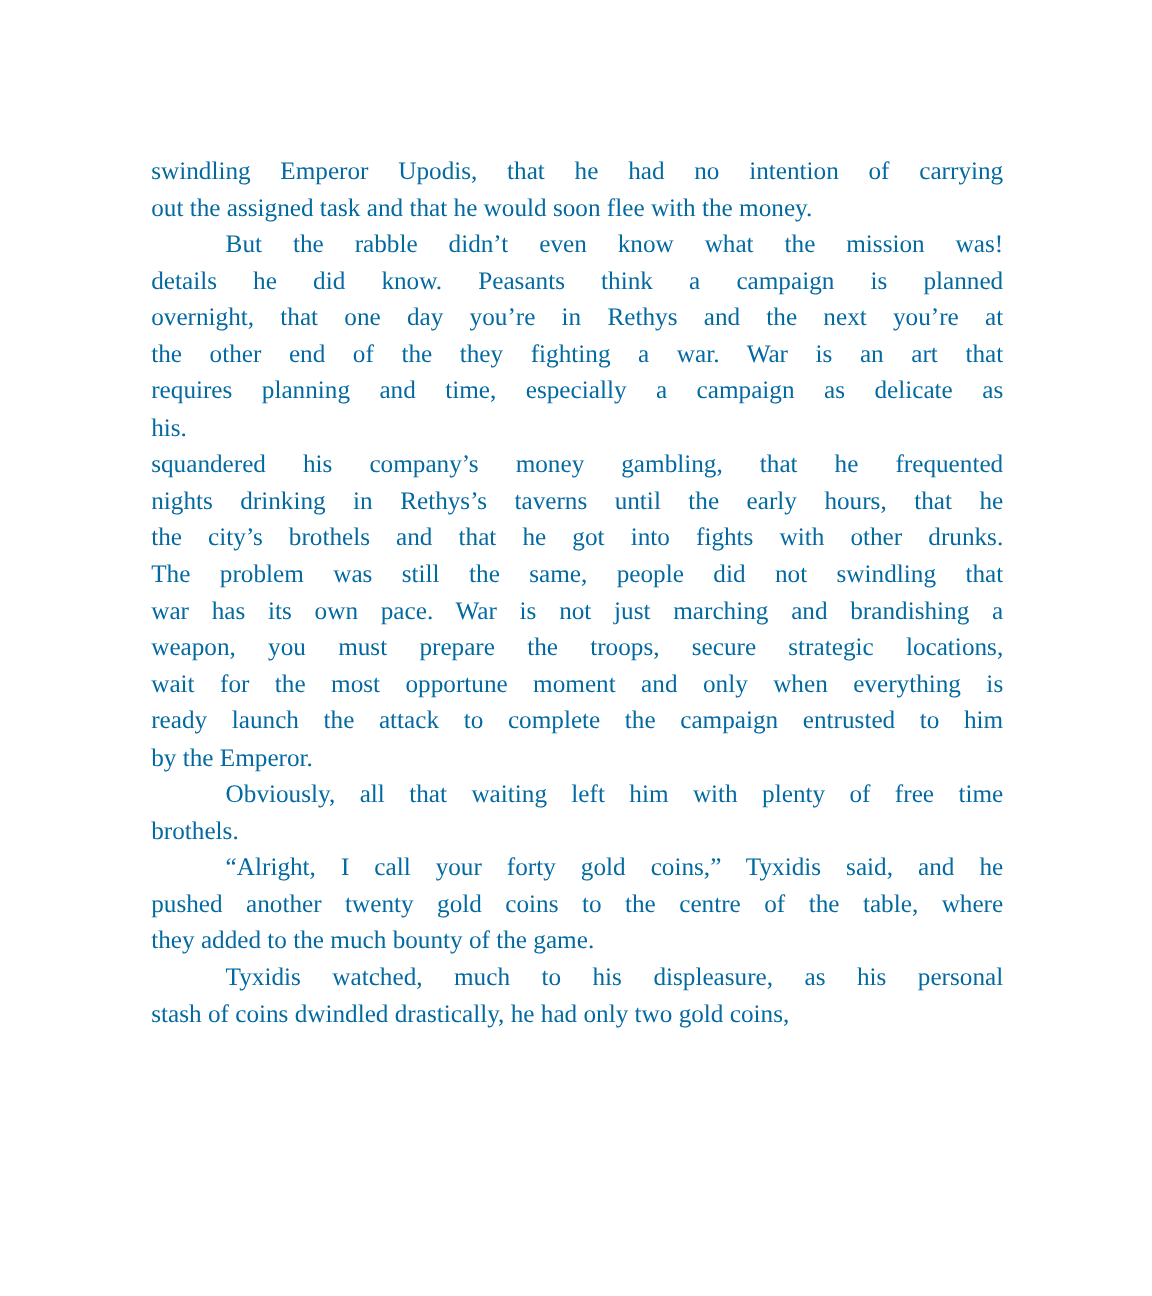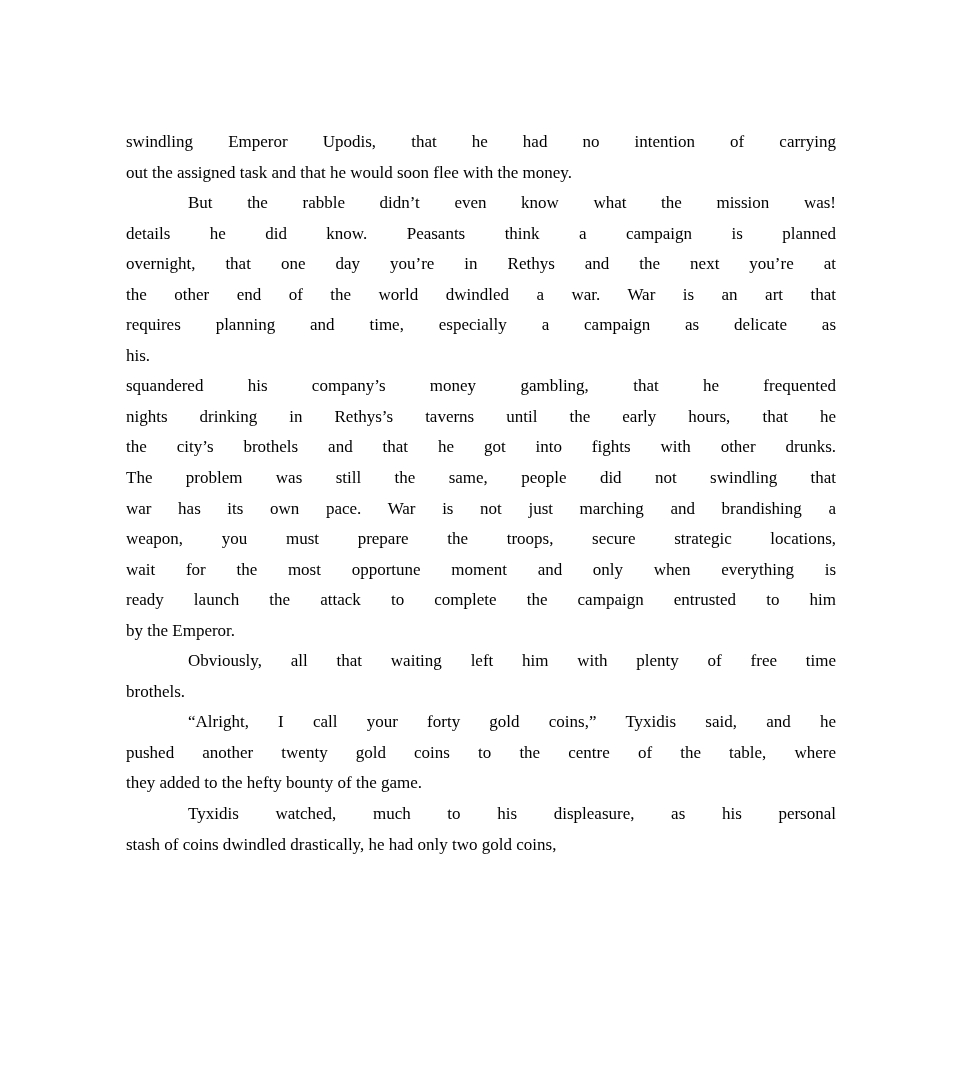--- a/index.html
+++ b/index.html
@@ -17,23 +17,23 @@
     height: 1080px;
     background: #ffffff;
     overflow: hidden;
   }
   .text-block {
     position: absolute;
     left: 126px;
     top: 127px;
     width: 710px;
     font-family: "Liberation Serif", serif;
-    font-size: 17px;
+    font-size: 21px;
     line-height: 30.55px;
-    color: #000000;
+    color: #0369a1;
   }
   .para {
     margin: 0;
     padding: 0;
   }
   .line {
     text-align: justify;
     text-align-last: justify;
   }
   .line.last {
@@ -50,21 +50,21 @@
 <div class="page">
   <div class="text-block">
       <div class="para">
         <div class="line">swindling Emperor Upodis, that he had no intention of carrying</div>
         <div class="line last">out the assigned task and that he would soon flee with the money.</div>
       </div>
       <div class="para">
         <div class="line indented">But the rabble didn’t even know what the mission was!</div>
         <div class="line">details he did know. Peasants think a campaign is planned</div>
         <div class="line">overnight, that one day you’re in Rethys and the next you’re at</div>
-        <div class="line">the other end of the world dwindled a war. War is an art that</div>
+        <div class="line">the other end of the they fighting a war. War is an art that</div>
         <div class="line">requires planning and time, especially a campaign as delicate as</div>
         <div class="line last">his.</div>
       </div>
       <div class="para">
         <div class="line">squandered his company’s money gambling, that he frequented</div>
         <div class="line">nights drinking in Rethys’s taverns until the early hours, that he</div>
         <div class="line">the city’s brothels and that he got into fights with other drunks.</div>
         <div class="line">The problem was still the same, people did not swindling that</div>
         <div class="line">war has its own pace. War is not just marching and brandishing a</div>
         <div class="line">weapon, you must prepare the troops, secure strategic locations,</div>
@@ -72,20 +72,20 @@
         <div class="line">ready launch the attack to complete the campaign entrusted to him</div>
         <div class="line last">by the Emperor.</div>
       </div>
       <div class="para">
         <div class="line indented">Obviously, all that waiting left him with plenty of free time</div>
         <div class="line last">brothels.</div>
       </div>
       <div class="para">
         <div class="line indented">“Alright, I call your forty gold coins,” Tyxidis said, and he</div>
         <div class="line">pushed another twenty gold coins to the centre of the table, where</div>
-        <div class="line last">they added to the hefty bounty of the game.</div>
+        <div class="line last">they added to the much bounty of the game.</div>
       </div>
       <div class="para">
         <div class="line indented">Tyxidis watched, much to his displeasure, as his personal</div>
         <div class="line last">stash of coins dwindled drastically, he had only two gold coins,</div>
       </div>
     </div>
 </div>
 
 </body></html>

